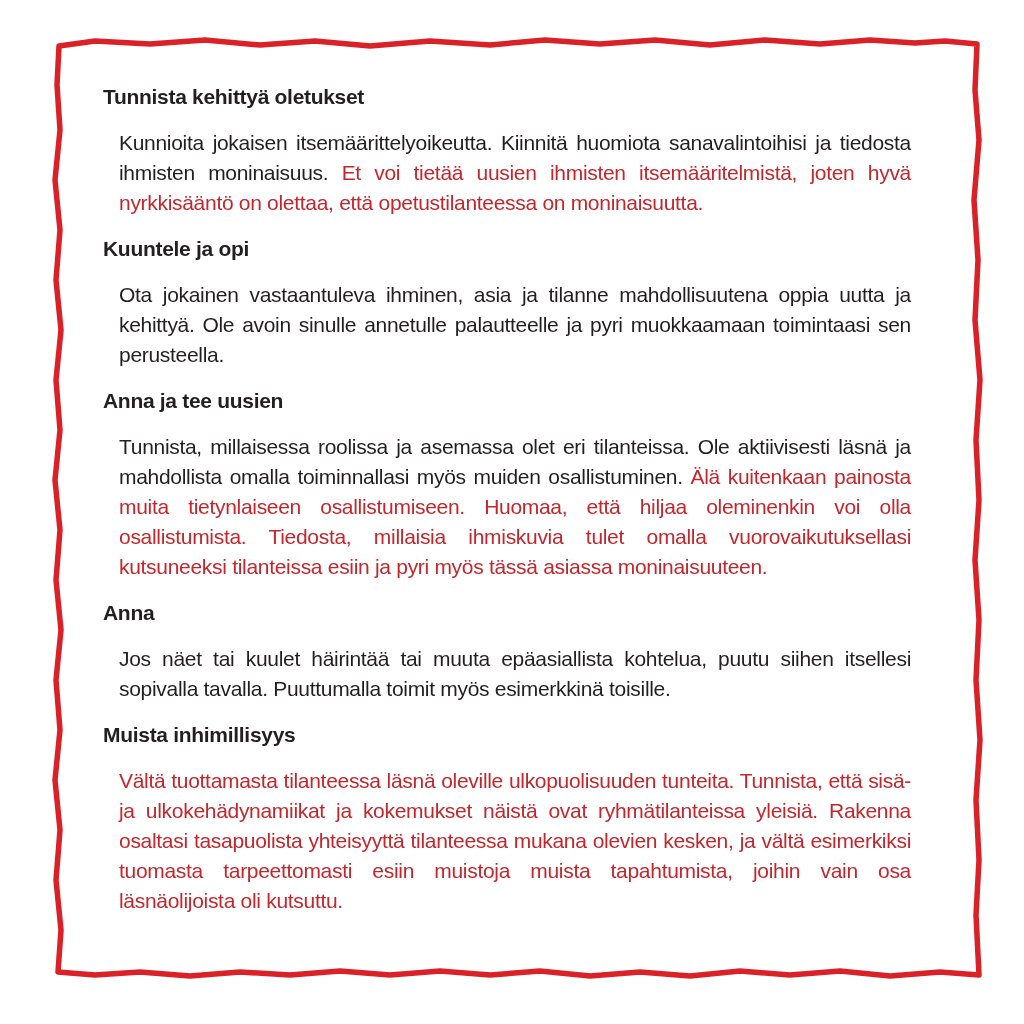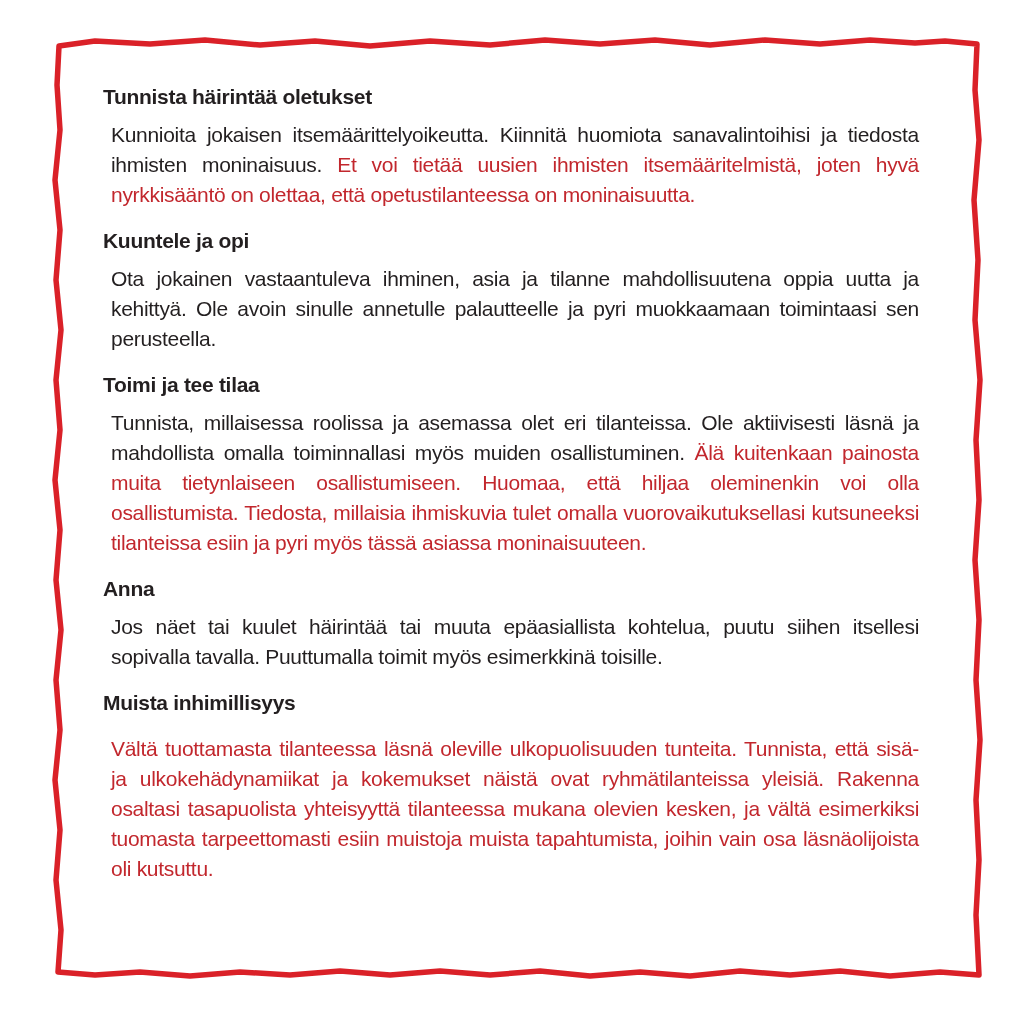--- a/index.html
+++ b/index.html
@@ -39,21 +39,21 @@
   .section {
     margin: 0 0 16px 0;
   }
   .heading {
     font-size: 21px;
     font-weight: bold;
     margin: 0;
     text-align: left;
   }
   .para {
-    margin: 8px;
+    margin: 16px;
   }
   .seg-black { color: var(--ink); }
   .seg-red { color: var(--red); }
   .seg-red-bold { color: var(--red); font-weight: normal; }
 </style>
 </head>
 <body style="--ink: #231f20; --red: #c2272d; background: rgb(255, 255, 255);">
 
 <svg class="page-border-svg" viewBox="0 0 1024 1024" xmlns="http://www.w3.org/2000/svg" aria-hidden="true">
   <path fill="none" stroke="#da2128" stroke-width="5.5" stroke-linejoin="round" stroke-linecap="round" d="M 59 46
@@ -66,29 +66,29 @@
        L 940 972 L 890 976 L 840 971 L 790 975 L 740 971 L 690 976 L 640 972
        L 590 976 L 540 971 L 490 975 L 440 971 L 390 975 L 340 971 L 290 975
        L 240 972 L 190 976 L 140 972 L 95 975 L 58 972
        L 61 930 L 56 880 L 60 830 L 55 780 L 60 730 L 56 680 L 61 630 L 56 580
        L 60 530 L 55 480 L 60 430 L 56 380 L 61 330 L 56 280 L 60 230 L 55 180
        L 60 130 L 57 85 Z"></path>
 </svg>
 
 <main class="content">
     <section class="section">
-      <h2 class="heading">Tunnista häirintää oletukset</h2>
+      <h2 class="heading">Tunnista kehittyä oletukset</h2>
       <p class="para"><span class="seg-black">Kunnioita jokaisen itsemäärittelyoikeutta. Kiinnitä huomiota sanavalintoihisi ja tiedosta ihmisten moninaisuus. </span><span class="seg-red">Et voi tietää uusien ihmisten itsemääritelmistä, joten hyvä nyrkkisääntö on olettaa, että opetustilanteessa on moninaisuutta.</span></p>
     </section>
     <section class="section">
       <h2 class="heading">Kuuntele ja opi</h2>
       <p class="para"><span class="seg-black">Ota jokainen vastaantuleva ihminen, asia ja tilanne mahdollisuutena oppia uutta ja kehittyä. Ole avoin sinulle annetulle palautteelle ja pyri muokkaamaan toimintaasi sen perusteella.</span></p>
     </section>
     <section class="section">
-      <h2 class="heading">Toimi ja tee tilaa</h2>
+      <h2 class="heading">Anna ja tee uusien</h2>
       <p class="para"><span class="seg-black">Tunnista, millaisessa roolissa ja asemassa olet eri tilanteissa. Ole aktiivisesti läsnä ja mahdollista omalla toiminnallasi myös muiden osallistuminen. </span><span class="seg-red">Älä kuitenkaan painosta muita tietynlaiseen osallistumiseen. Huomaa, että hiljaa oleminenkin voi olla osallistumista. Tiedosta, millaisia ihmiskuvia tulet omalla vuorovaikutuksellasi kutsuneeksi tilanteissa esiin ja pyri myös tässä asiassa moninaisuuteen.</span></p>
     </section>
     <section class="section">
       <h2 class="heading">Anna</h2>
       <p class="para"><span class="seg-black">Jos näet tai kuulet häirintää tai muuta epäasiallista kohtelua, puutu siihen itsellesi sopivalla tavalla. Puuttumalla toimit myös esimerkkinä toisille.</span></p>
     </section>
     <section class="section">
       <h2 class="heading">Muista inhimillisyys</h2>
     </section>
     <section class="section">

